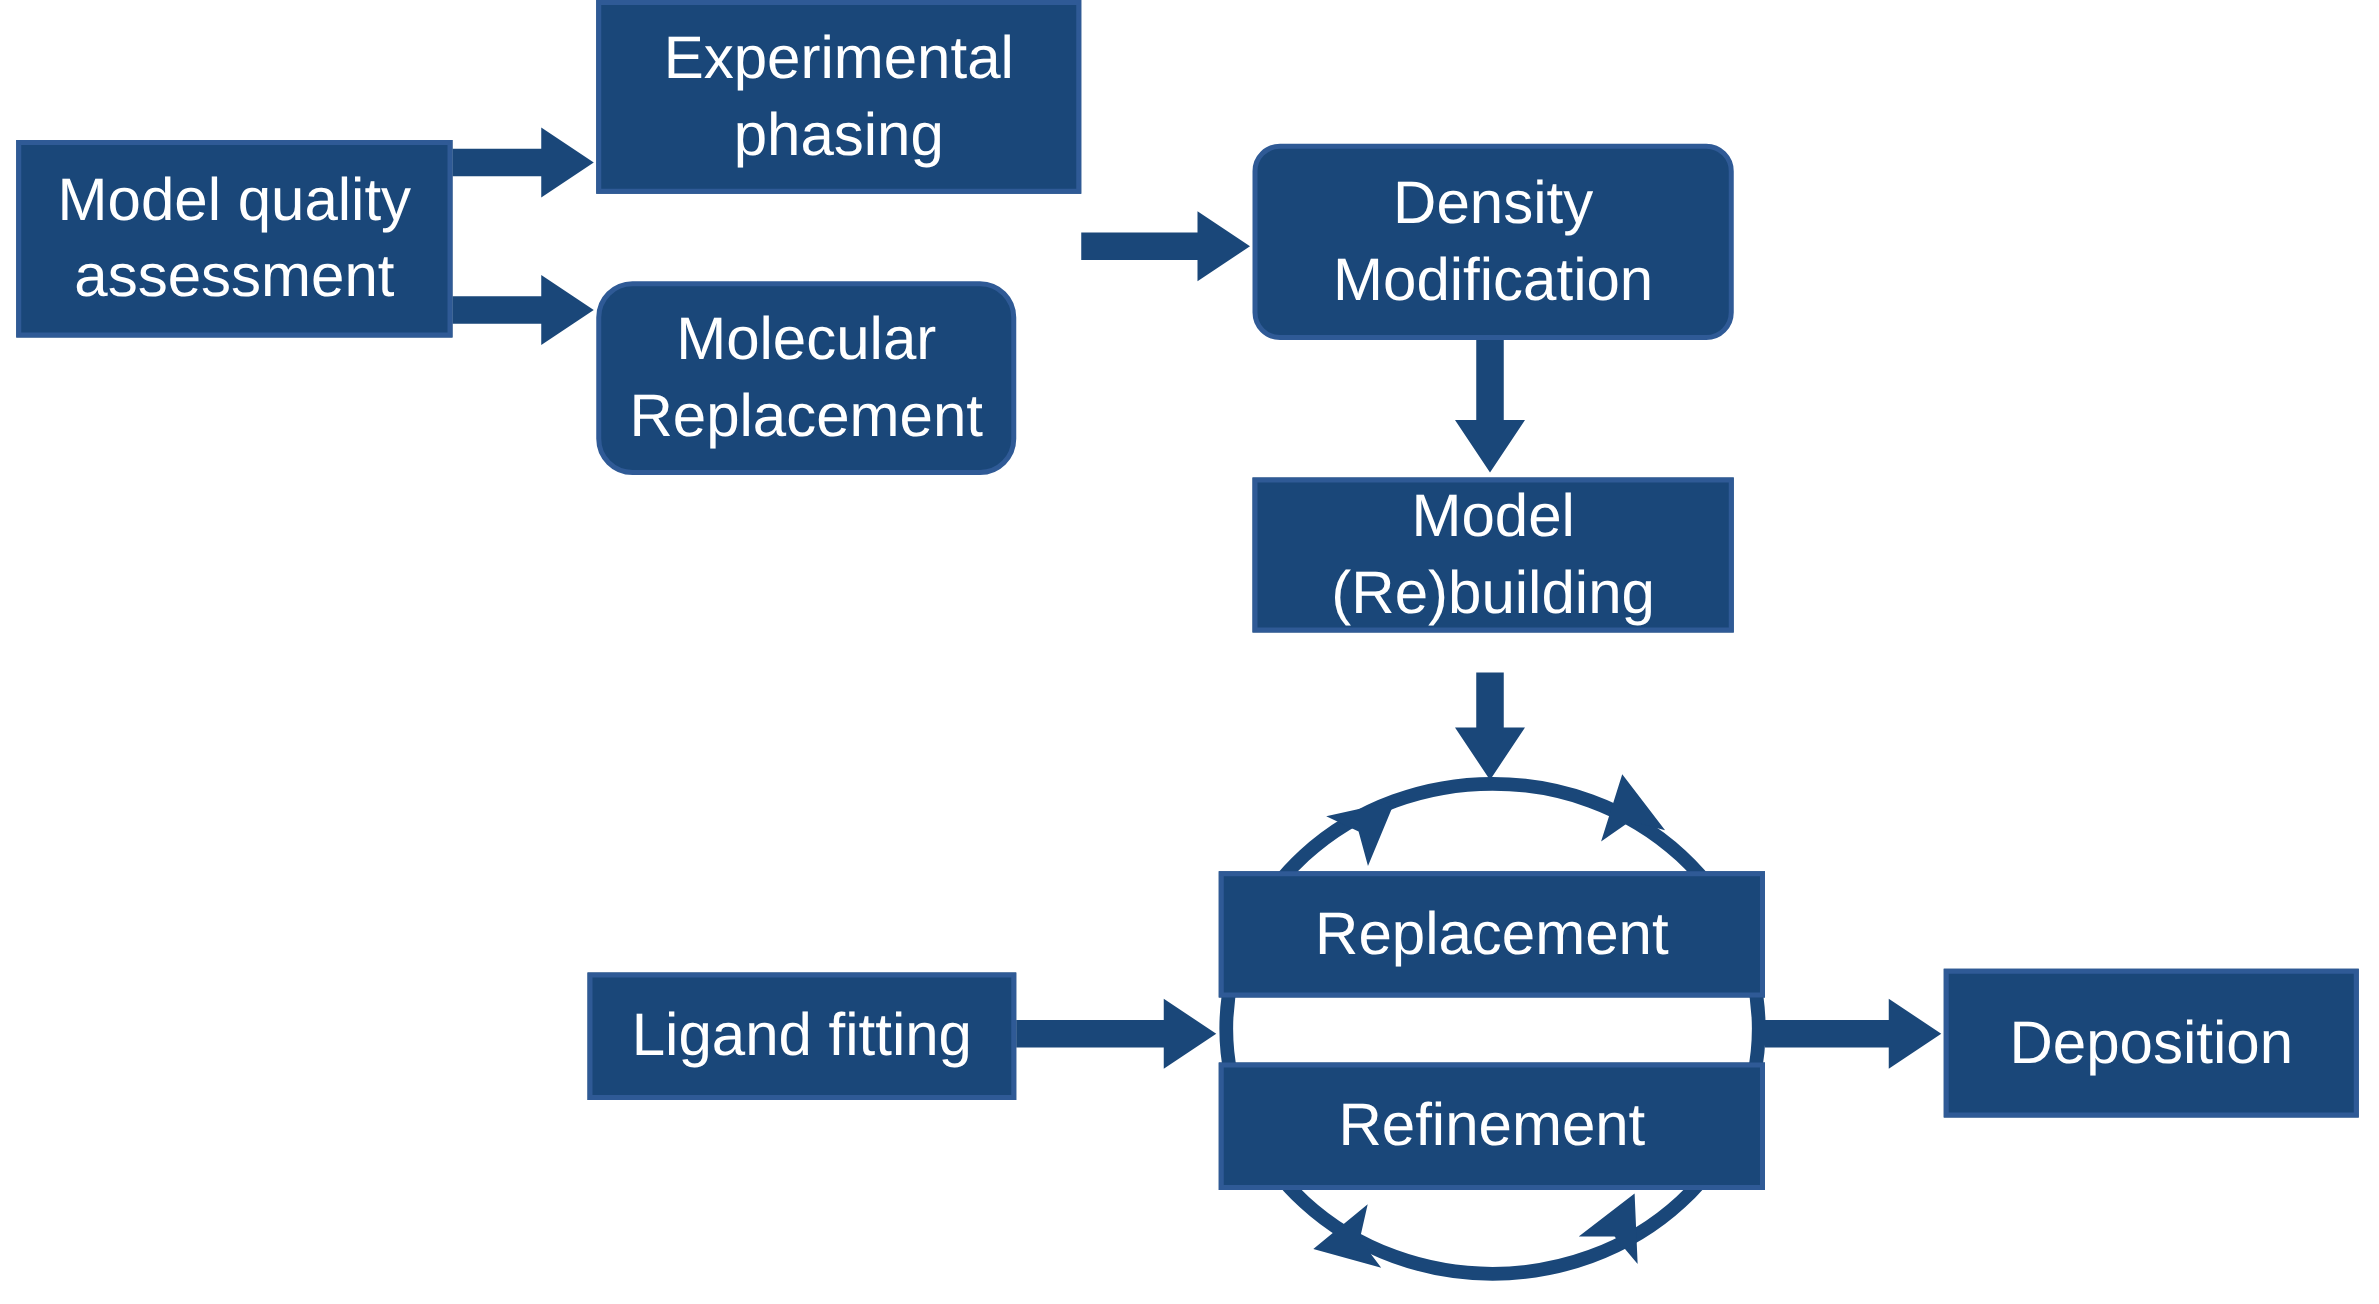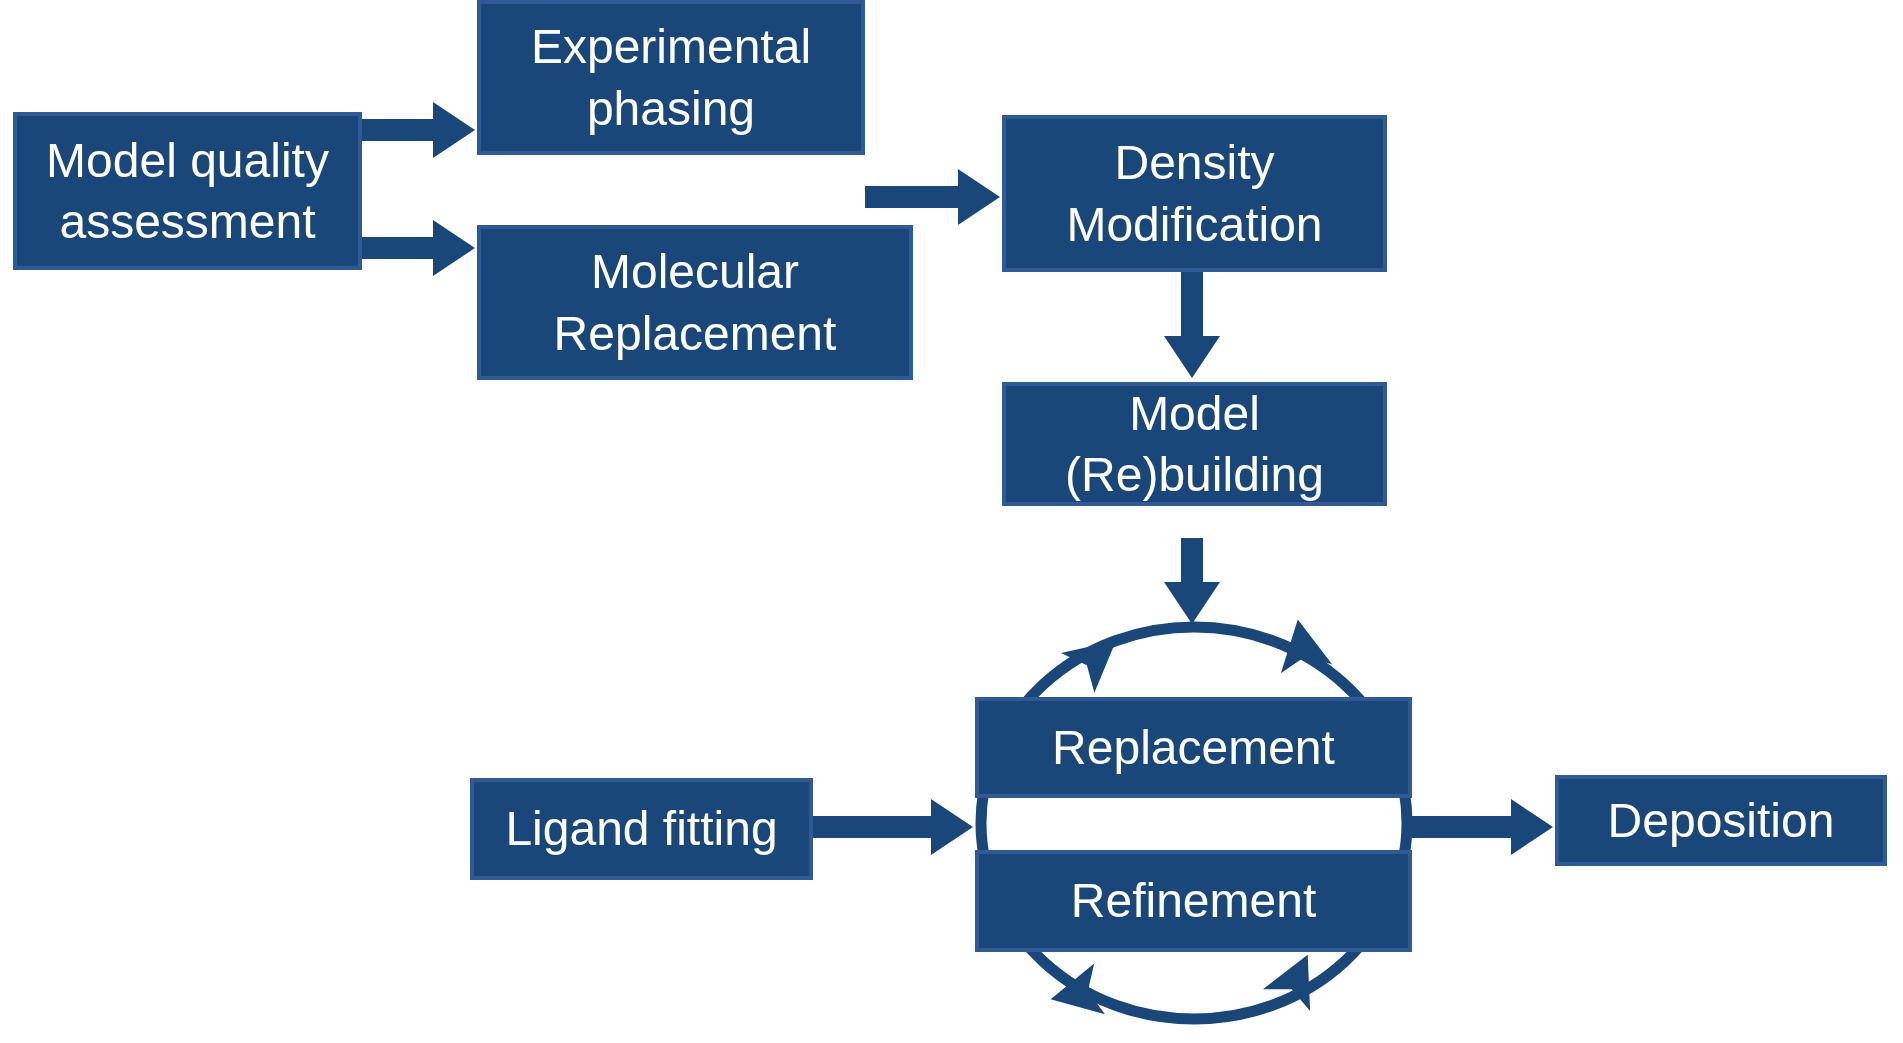--- a/index.html
+++ b/index.html
@@ -29,27 +29,27 @@
     display:flex;align-items:center;justify-content:center;
     text-align:center;
     font-size:48px;line-height:1.28;
     font-weight:400;
   }
   .arrow{fill:var(--arrow);stroke:none;}
   .cycle-ring{fill:none;stroke:var(--arrow);stroke-width:11;}
   
   #n-data-quality      {left:13px;  top:112px; width:349px; height:158px;}
   #n-exp-phasing       {left:477px; top:0;  width:388px; height:155px;}
-  #n-mol-replacement   {left:477px; top:225px; width:436px; height:155px;}
-  #n-density-mod       {left:1002px;top:115px; width:385px; height:157px;}
+  #n-mol-replacement   {left:477px; top:225px; width:336px; height:155px;border-radius:29px;}
+  #n-density-mod       {left:1002px;top:115px; width:385px; height:157px;border-radius:22px;}
   #n-model-rebuild     {left:1002px;top:382px; width:385px; height:124px;}
   #n-refinement        {left:975px; top:697px; width:437px; height:101px;}
   #n-validation        {left:975px; top:850px; width:437px; height:102px;}
   #n-ligand-fitting    {left:470px; top:778px; width:343px; height:102px;}
-  #n-deposition        {left:1555px;top:775px; width:332px; height:91px;text-align:center;}
+  #n-deposition        {left:1555px;top:775px; width:332px; height:119px;text-align:center;}
 </style>
 </head>
 <body>
 
 <div class="canvas">
 
   <svg class="layer" viewBox="0 0 1903 1043" xmlns="http://www.w3.org/2000/svg">
 
     <ellipse class="cycle-ring" cx="1194" cy="823" rx="213" ry="196"></ellipse>
 

